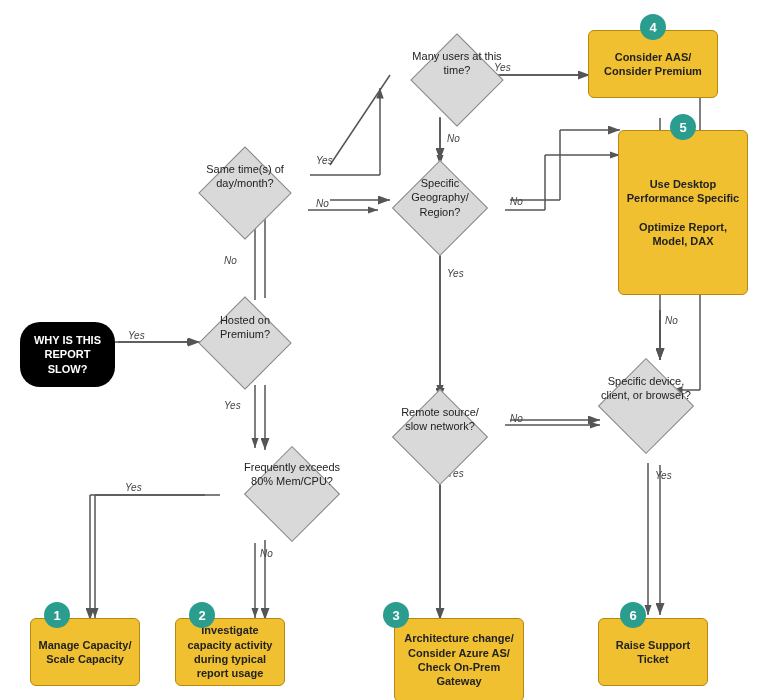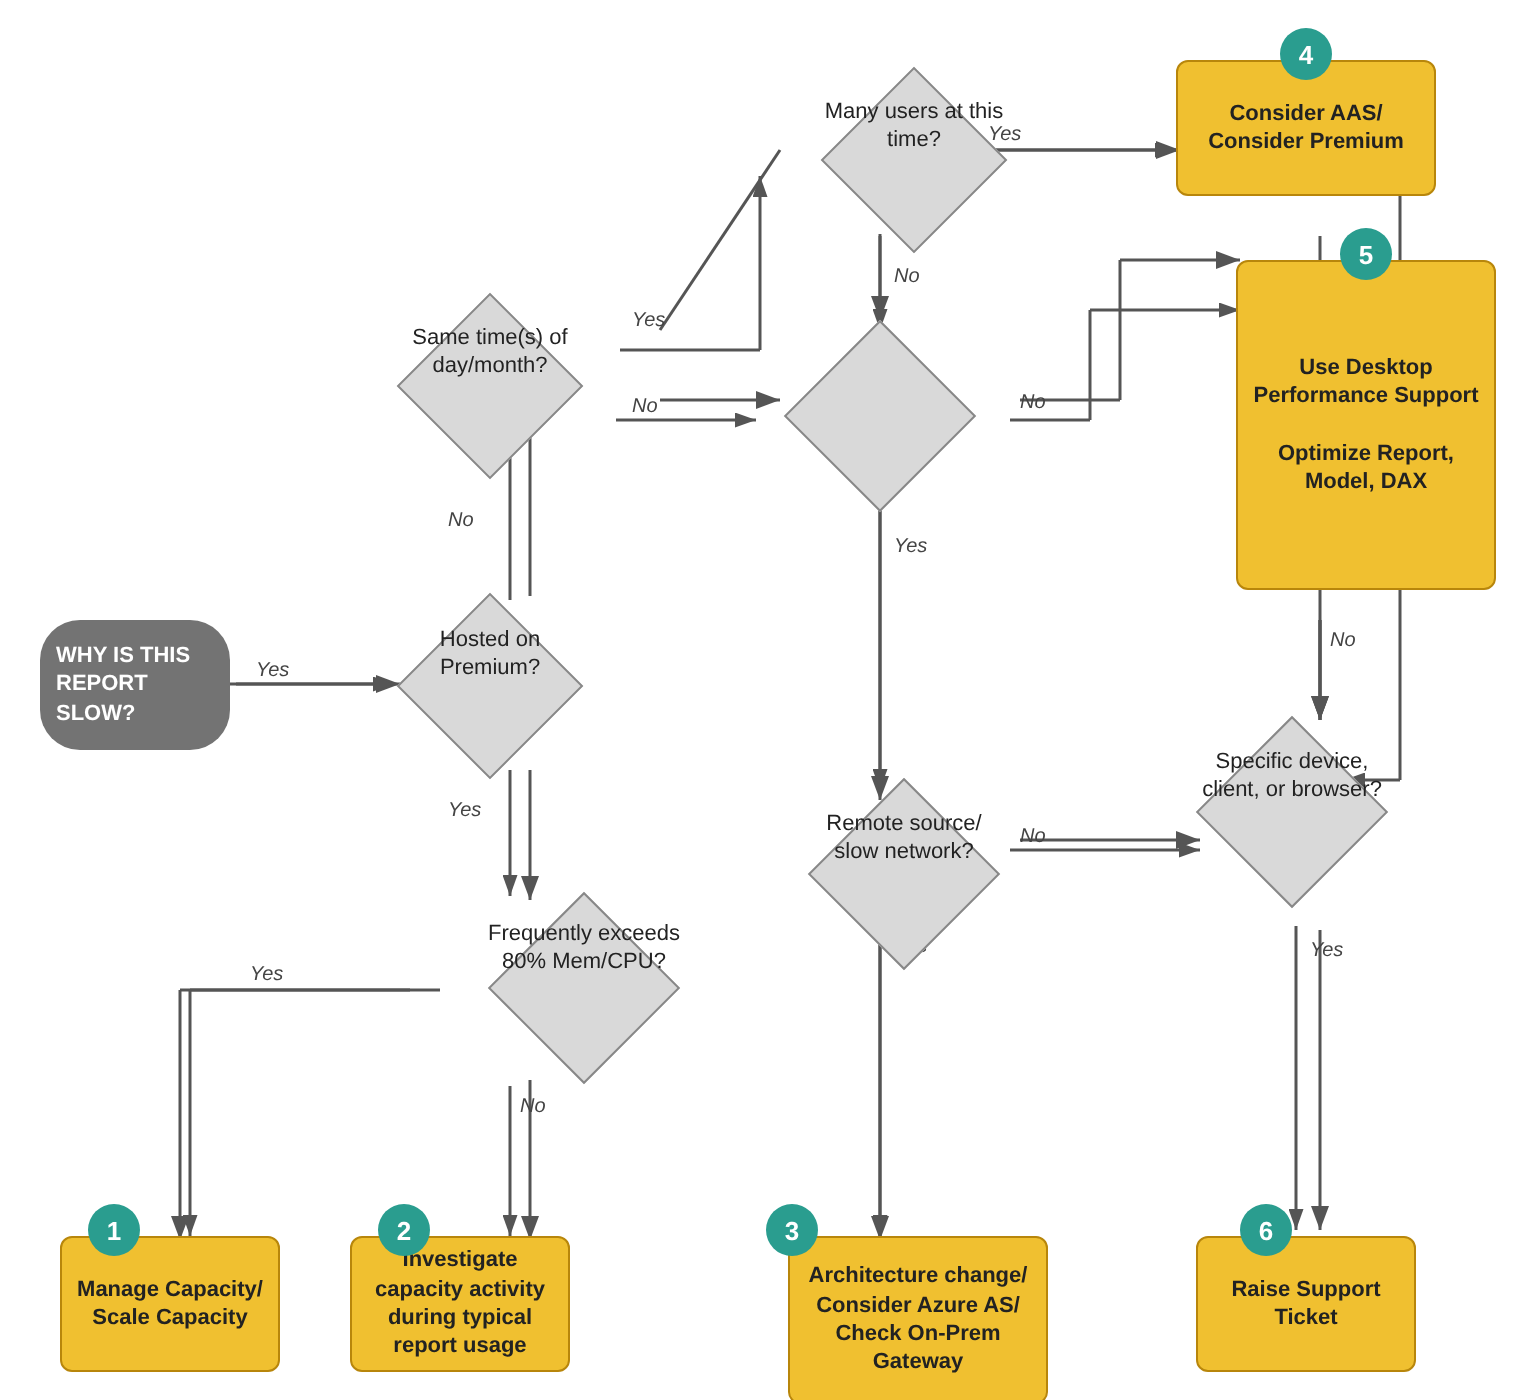--- a/index.html
+++ b/index.html
@@ -52,31 +52,32 @@
       border-radius: 50%;
       color: #fff;
       font-weight: bold;
       font-size: 13px;
       display: flex;
       align-items: center;
       justify-content: center;
     }
     .start-node {
       position: absolute;
-      background: #737373;
+      background: #000000;
       border-radius: 20px;
       color: #fff;
       font-size: 10px;
       font-weight: bold;
-      text-align: left;
+      text-align: center;
       display: flex;
       align-items: center;
       justify-content: center;
       line-height: 1.3;
       padding: 6px 8px;
+      margin-top: 12px;
     }
     .edge-label {
       position: absolute;
       font-size: 10px;
       color: #444;
       font-style: italic;
     }
   </style>
 </head>
 <body>
@@ -229,23 +230,26 @@
 </div>
 
 <div style="position:absolute;left:392px;top:35px;width:115px;height:90px;margin-left:20px;">
   <div class="diamond" style="left:12px;top:12px;width:66px;height:66px;"></div>
   <div class="diamond-label" style="left:0;top:14px;width:90px;">Many users at
 this time?</div>
 </div>
 
 <div style="position:absolute;left:392px;top:162px;width:118px;height:95px;">
   <div class="diamond" style="left:14px;top:12px;width:68px;height:68px;"></div>
-</div>
-
-<div style="position:absolute;left:404px;top:393px;width:118px;height:90px;">
+  <div class="diamond-label" style="left:0;top:14px;width:96px;">Specific
+Geography/
+Region?</div>
+</div>
+
+<div style="position:absolute;left:392px;top:393px;width:118px;height:90px;">
   <div class="diamond" style="left:14px;top:10px;width:68px;height:68px;"></div>
   <div class="diamond-label" style="left:0;top:12px;width:96px;">Remote source/
 slow network?</div>
 </div>
 
 <div style="position:absolute;left:598px;top:360px;width:120px;height:100px;">
   <div class="diamond" style="left:14px;top:12px;width:68px;height:68px;"></div>
   <div class="diamond-label" style="left:0;top:14px;width:96px;">Specific device,
 client, or browser?</div>
 </div>
@@ -282,21 +286,21 @@
   <div class="rounded-box" style="width:130px;height:68px;position:relative;">
     <span style="white-space:pre-line;">Consider AAS/
 Consider Premium</span>
   </div>
 </div>
 
 <div style="position:absolute;left:618px;top:130px;">
   <div class="circle-num" style="left:52px;top:-16px;width:26px;height:26px;position:absolute;z-index:2;">5</div>
   <div class="rounded-box" style="width:130px;height:165px;position:relative;">
     <span style="white-space:pre-line;">Use Desktop
-Performance Support
+Performance Specific
 
 Optimize Report,
 Model, DAX</span>
   </div>
 </div>
 
 <div style="position:absolute;left:598px;top:618px;">
   <div class="circle-num" style="left:22px;top:-16px;width:26px;height:26px;position:absolute;z-index:2;">6</div>
   <div class="rounded-box" style="width:110px;height:68px;position:relative;">
     <span style="white-space:pre-line;">Raise Support

